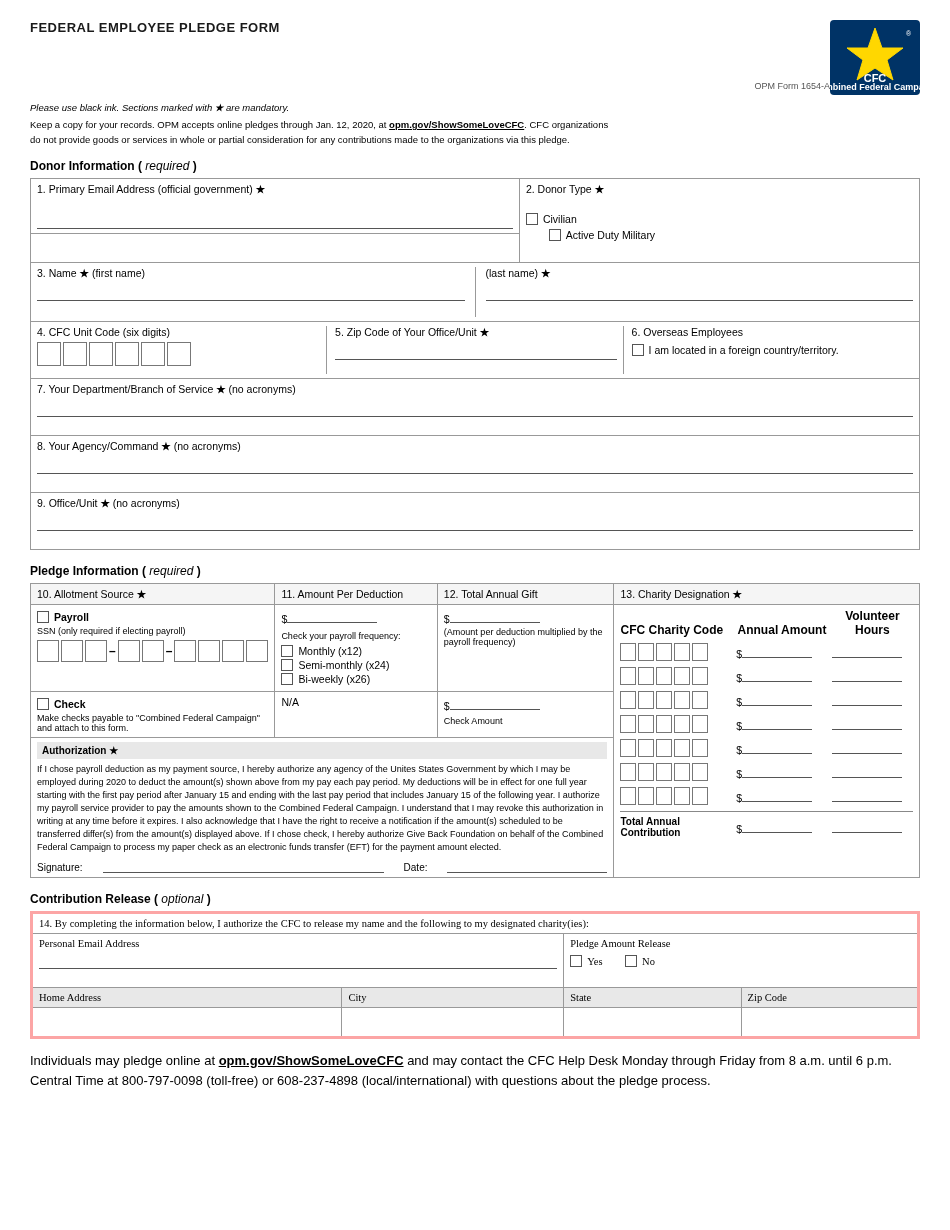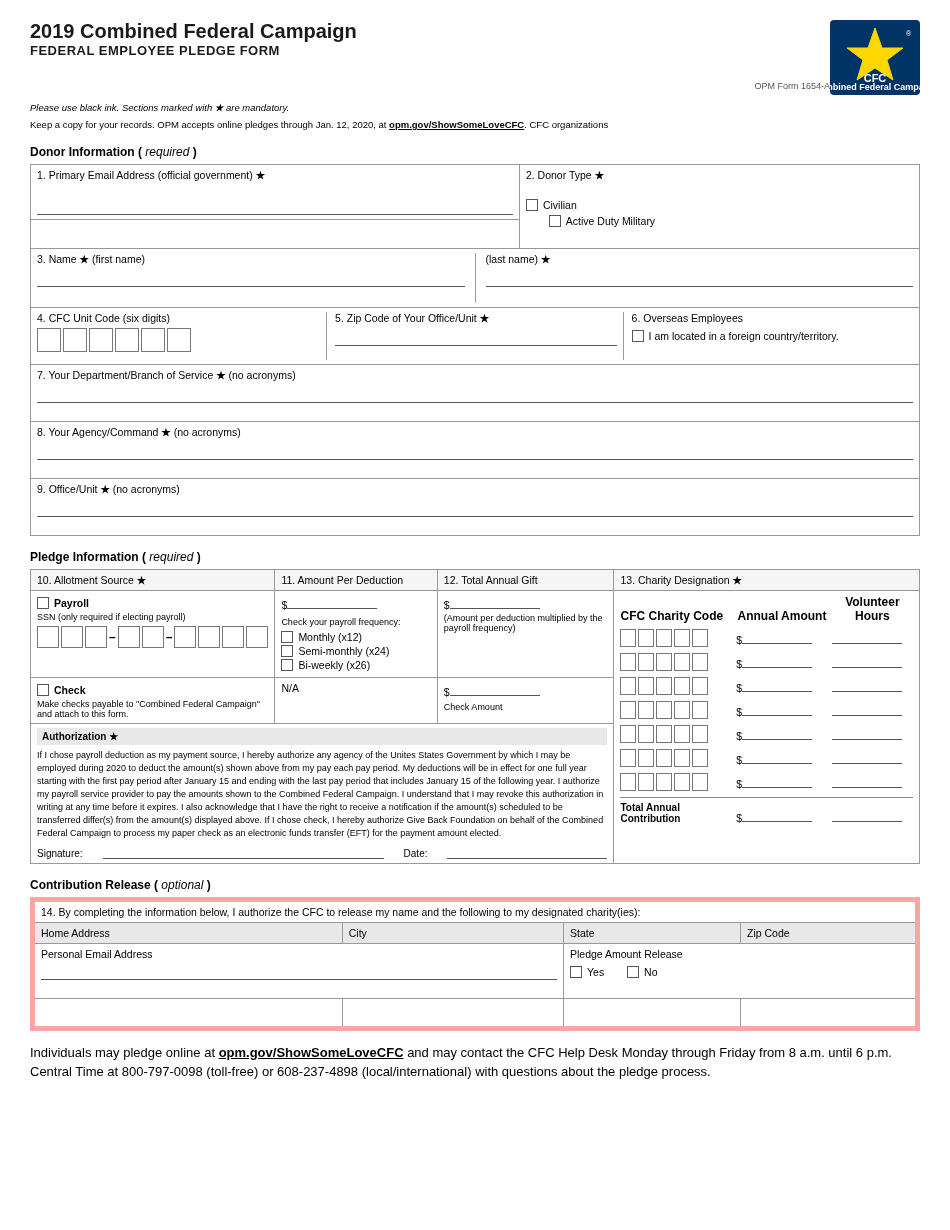--- a/index.html
+++ b/index.html
@@ -151,21 +151,21 @@
       display: inline-block;
     }
     .charity-row {
       display: flex;
       align-items: center;
       gap: 4px;
       margin-bottom: 6px;
     }
     .total-row {
       display: flex;
-      align-items: flex-end;
+      align-items: center;
       gap: 4px;
       border-top: 1px solid #888;
       padding-top: 4px;
       margin-top: 2px;
     }
     .field-tall {
       min-height: 30px;
     }
     .auth-text {
       font-size: 9px;
@@ -181,40 +181,40 @@
       flex: 1;
       border-bottom: 1px solid #555;
     }
     .date-field {
       width: 160px;
       border-bottom: 1px solid #555;
     }
     .info-table {
       width: 100%;
       border-collapse: collapse;
-      border: 5px solid #fca5a5;
+      border: 3px solid #fca5a5;
+      font-family: Liberation Serif, serif;
     }
     .info-table td {
       border: 1px solid #999;
       padding: 4px 6px;
       font-size: 10.5px;
       vertical-align: top;
     }
     .footer-text {
       font-size: 13px;
       margin-top: 12px;
       line-height: 1.5;
     }
   </style>
 </head>
 <body>
 
 <div class="header-row">
   <div class="title-block">
-    <h1>2019 Combined Federal Campaign</h1>
     <h2>FEDERAL EMPLOYEE PLEDGE FORM</h2>
   </div>
   <div style="display:flex; flex-direction:row; align-items:flex-end;justify-content:center;">
     <div class="opm-label">OPM Form 1654-A</div>
 
     <div class="cfc-logo">
       <svg viewBox="0 0 90 75" xmlns="http://www.w3.org/2000/svg">
         <rect width="90" height="75" fill="#003366" rx="4"></rect>
 
         <polygon points="45,8 52,28 73,28 57,40 63,60 45,48 27,60 33,40 17,28 38,28" fill="#FFD700" stroke="#FFD700" stroke-width="1"></polygon>
@@ -228,20 +228,21 @@
   </div>
 </div>
 
 <div class="instructions">
   <div class="mandatory-note">
     <em>Please use black ink. Sections marked with <strong>★</strong> are mandatory.</em>
   </div>
   <div>
     Keep a copy for your records. OPM accepts online pledges through Jan. 12, 2020, at <span class="bold-link">opm.gov/ShowSomeLoveCFC</span>. CFC organizations
   </div>
+  <div>do not provide goods or services in whole or partial consideration for any contributions made to the organizations via this pledge.</div>
 </div>
 
 <div class="section-title">
   <span>Donor Information</span> ( <em>required</em> )
 </div>
 
 <table class="form-table">
 
   <tbody>
       <tr>
@@ -544,34 +545,20 @@
 </div>
 
 <table class="info-table">
   <tbody>
       <tr>
     <td colspan="4">
       <span>14. By completing the information below, I authorize the CFC to release my name and the following to my designated charity(ies):</span>
     </td>
   </tr>
   <tr>
-    <td style="width:35%; background:#e8e8e8;">
-      <span>Home Address</span>
-    </td>
-    <td style="width:25%; background:#e8e8e8;">
-      <span>City</span>
-    </td>
-    <td style="width:20%; background:#e8e8e8;">
-      <span>State</span>
-    </td>
-    <td style="width:20%; background:#e8e8e8;">
-      <span>Zip Code</span>
-    </td>
-  </tr>
-  <tr>
     <td colspan="2" style="width:60%;">
       <div>Personal Email Address</div>
       <div class="input-line" style="margin-top:4px;"></div>
       <div style="height:14px;"></div>
     </td>
     <td colspan="2" style="width:40%; vertical-align:top;">
       <div>Pledge Amount Release</div>
       <div style="margin-top:4px;">
         <span class="checkbox-row" style="display:inline-flex; margin-right:20px;">
           <span class="checkbox-box"></span>
@@ -579,20 +566,34 @@
         </span>
         <span class="checkbox-row" style="display:inline-flex;">
           <span class="checkbox-box"></span>
           <span>No</span>
         </span>
       </div>
       <div style="height:14px;"></div>
     </td>
   </tr>
   <tr>
+    <td style="width:35%; background:#e8e8e8;">
+      <span>Home Address</span>
+    </td>
+    <td style="width:25%; background:#e8e8e8;">
+      <span>City</span>
+    </td>
+    <td style="width:20%; background:#e8e8e8;">
+      <span>State</span>
+    </td>
+    <td style="width:20%; background:#e8e8e8;">
+      <span>Zip Code</span>
+    </td>
+  </tr>
+  <tr>
     <td style="height:30px;"></td>
     <td></td>
     <td></td>
     <td></td>
   </tr>
 </tbody>
   </table>
 
 <div class="footer-text">
   <span>Individuals may pledge online at </span><span class="bold-link">opm.gov/ShowSomeLoveCFC</span><span> and may contact the CFC Help Desk Monday through Friday from 8 a.m. until 6 p.m. Central Time at 800-797-0098 (toll-free) or 608-237-4898 (local/international) with questions about the pledge process.</span>

